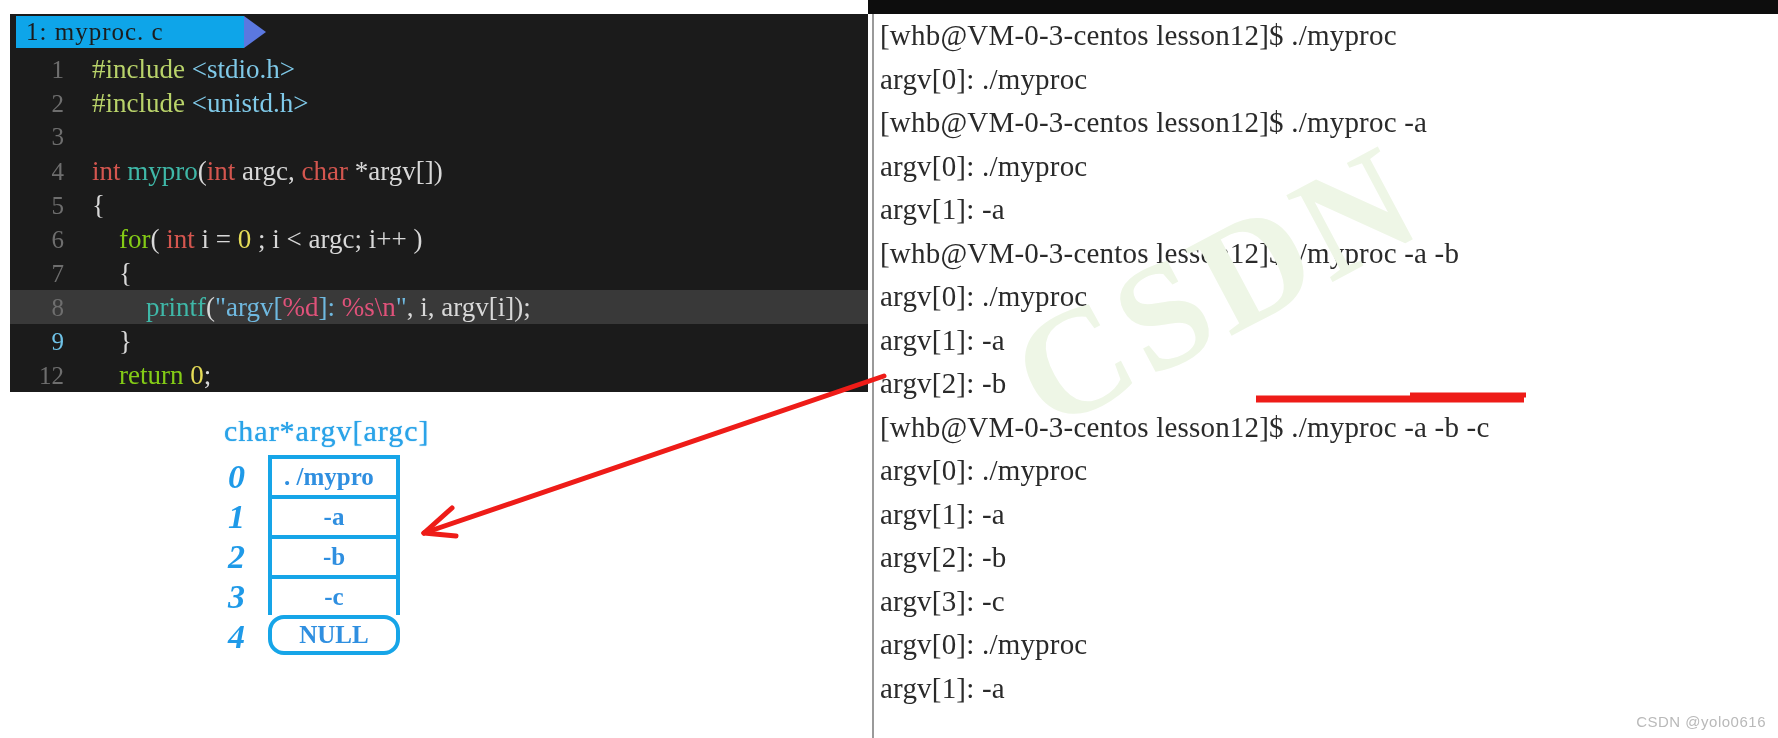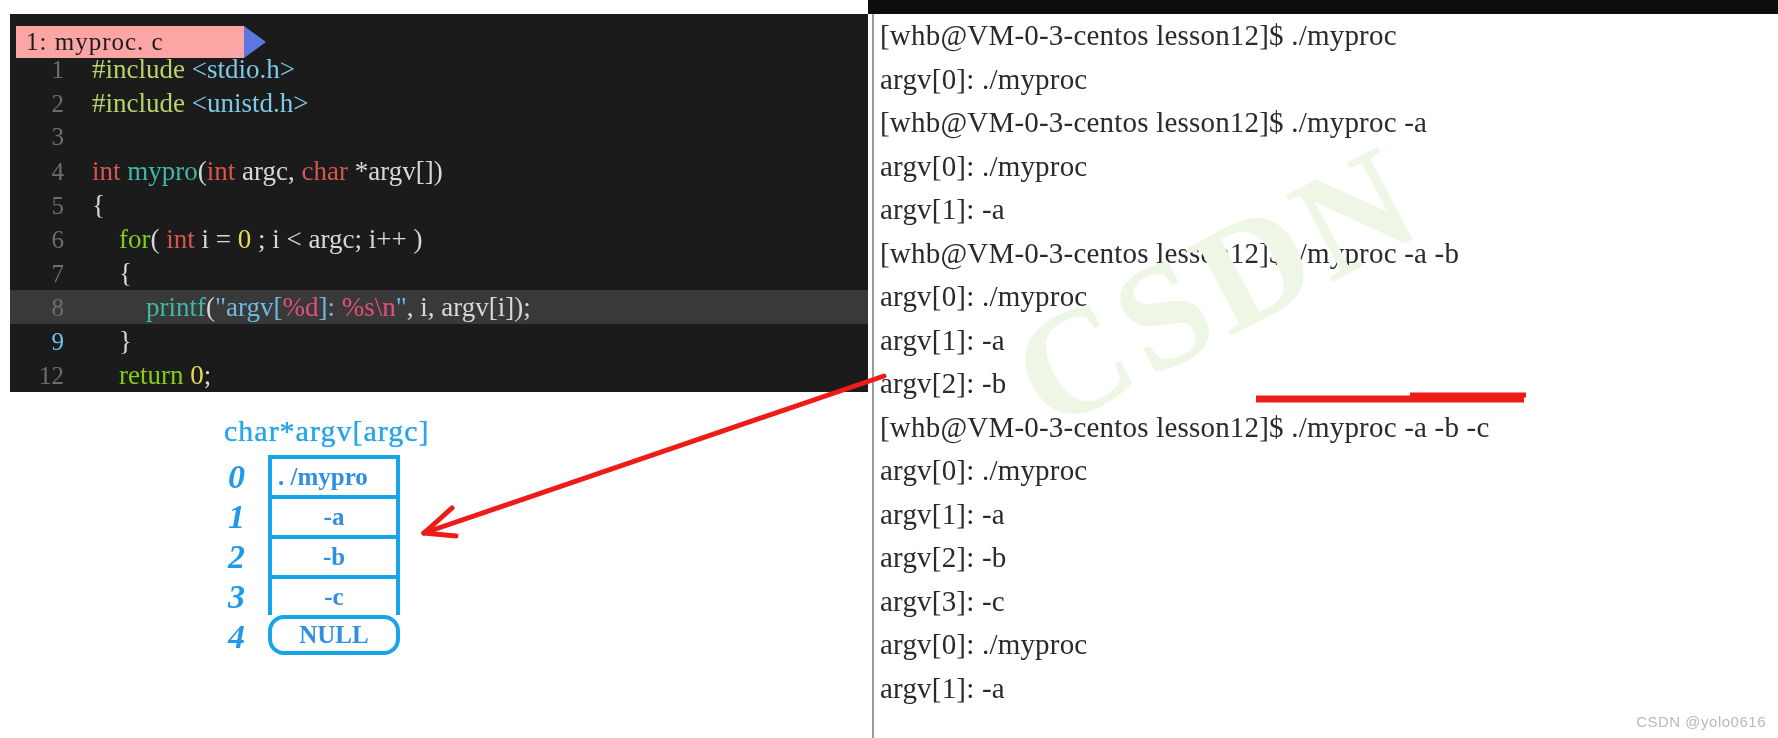--- a/index.html
+++ b/index.html
@@ -6,22 +6,22 @@
   html,body{margin:0;padding:0;background:#ffffff;}
   body{width:1778px;height:738px;overflow:hidden;font-family:"Liberation Serif",serif;}
   .stage{position:relative;width:1778px;height:738px;background:#fff;}
 
   
   .left-pane{position:absolute;left:0;top:0;width:868px;height:738px;background:#fff;overflow:hidden;}
 
   .editor{position:absolute;left:10px;top:14px;width:858px;height:378px;background:#1b1b1b;overflow:hidden;}
   .topbar{position:absolute;left:0;top:0;width:1778px;height:14px;background:#0d0d0d;}
 
-  .tab{position:relative;height:32px;margin:12px 0 0 6px;width:228px;
-       background:#fca5a5;display:flex;align-items:center;}
+  .tab{position:relative;height:32px;margin:2px 0 0 6px;width:228px;
+       background:#0ea5e9;display:flex;align-items:center;}
   .tab:after{content:"";position:absolute;right:-22px;top:0;width:0;height:0;
              border-top:16px solid transparent;border-bottom:16px solid transparent;
              border-left:22px solid #5b78e0;}
   .tab-label{font-family:"Liberation Serif",serif;font-size:25px;color:#1c1c1c;
              padding-left:10px;letter-spacing:1px;white-space:nowrap;}
 
   .codearea{position:absolute;left:0;top:36px;right:0;bottom:0;padding-top:2px;}
   .cline{display:flex;align-items:baseline;height:34px;white-space:pre;
          font-family:"Liberation Serif",serif;font-size:27px;line-height:34px;}
   .gut{width:54px;min-width:54px;text-align:right;padding-right:12px;color:#6e6e6e;
@@ -42,21 +42,21 @@
   .board{position:absolute;left:0;top:392px;width:868px;height:437px;background:#fff;}
   .handtitle{position:absolute;left:224px;top:22px;font-family:"Liberation Serif",serif;
              font-size:30px;color:#2aa3e8;letter-spacing:1px;white-space:nowrap;
              text-shadow:0 0 1px #2aa3e8;}
   .arrtable{position:absolute;left:268px;top:63px;width:132px;}
   .cell{height:40px;border:4px solid #16a5e8;border-bottom-width:0;
         display:flex;align-items:center;justify-content:center;
         font-family:"Liberation Serif",serif;font-size:25px;color:#2f8fe0;
         font-weight:bold;box-sizing:border-box;background:#fff;}
   .cell:last-child{border-bottom-width:4px;border-radius:16px;}
-  .cell.c0{justify-content:flex-start;padding-left:6px;text-align:center;}
+  .cell.c0{justify-content:flex-start;padding-left:12px;text-align:center;}
   .idx{position:absolute;left:228px;font-family:"Liberation Serif",serif;
        font-size:34px;font-weight:bold;color:#1f9ae8;font-style:italic;}
 
   
   .term{position:absolute;left:870px;top:14px;width:908px;height:724px;background:#fff;
         overflow:hidden;}
   .term-rule{position:absolute;left:2px;top:0;width:2px;height:724px;background:#9a9a9a;}
   .tline{white-space:pre;font-family:"Liberation Serif",serif;font-size:29px;
          line-height:43.5px;color:#2a2a2a;padding-left:10px;letter-spacing:.2px;}
 

